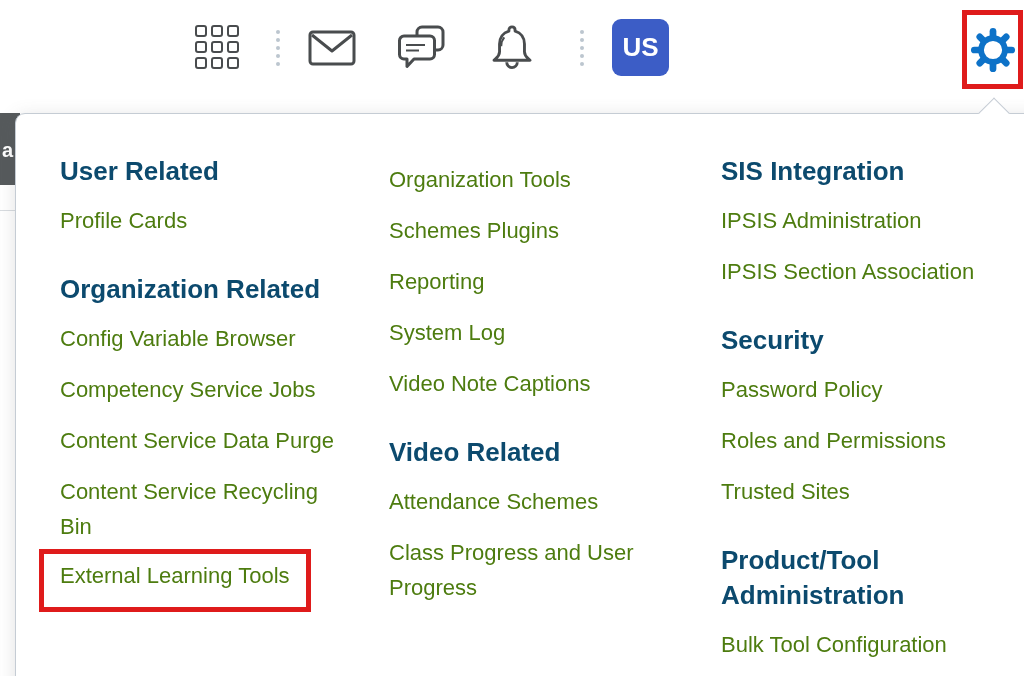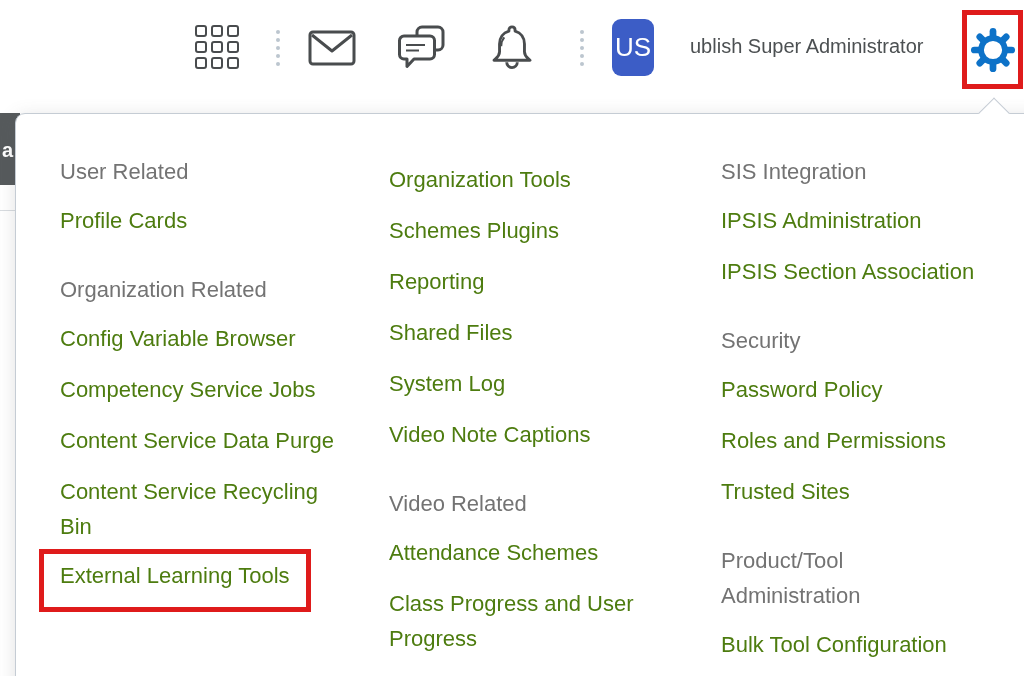--- a/index.html
+++ b/index.html
@@ -16,23 +16,23 @@
 
   
   .grid-icon { display: grid; grid-template-columns: repeat(3, 12px); grid-template-rows: repeat(3, 12px); gap: 4px; }
   .grid-icon span { width: 12px; height: 12px; border: 2.5px solid #494c4e; border-radius: 3px; }
 
   
   .dot-divider { display: flex; flex-direction: column; gap: 4px; }
   .dot-divider i { width: 4px; height: 4px; border-radius: 50%; background: #bcc6cf; }
 
   .avatar {
-    width: 42px; height: 57px; border-radius: 9px;
+    width: 57px; height: 57px; border-radius: 9px;
     display: flex; align-items: center; justify-content: center;
-    color: #fff; font-weight: normal; font-size: 26px; border: none; cursor: pointer;
+    color: #fff; font-weight: bold; font-size: 26px; border: none; cursor: pointer;
   }
   .user-name { font-size: 20px; color: #4c5052; white-space: nowrap; }
 
   .gear-annotation {
     width: 61px; height: 79px; border: 5px solid #df1b1b;
     display: flex; align-items: center; justify-content: center;
   }
 
   
   .behind-sliver {
@@ -58,21 +58,21 @@
     transform: rotate(45deg);
   }
 
   .menu-columns { display: flex; padding-left: 44px; }
   .menu-col { flex: none; }
   .menu-col-1 { width: 329px; padding-top: 40px; }
   .menu-col-2 { width: 332px; padding-top: 48px; }
   .menu-col-3 { width: 320px; padding-top: 40px; }
 
   .menu-heading {
-    font-size: 22px; font-weight: normal; color: #737373;
+    font-size: 26px; font-weight: bold; color: #0c4a6e;
     line-height: 35px; margin-bottom: 14px; white-space: nowrap;
   }
   .menu-col .menu-heading:not(:first-child) { margin-top: 34px; }
   .menu-link {
     display: block; font-size: 22px; color: #4d7c0f; text-decoration: none;
     line-height: 35px; margin-bottom: 16px; white-space: nowrap; cursor: pointer;
   }
   .wrap2 { white-space: pre-line; }
 
   .red-box {
@@ -135,21 +135,20 @@
   <div class="dot-divider tb-abs" style="left:580px; top:30px;">
     <i></i>
       <i></i>
       <i></i>
       <i></i>
       <i></i>
   </div>
 
   <button class="avatar tb-abs" style="left:612px; top:19px; background:#3c5dc6;">US</button>
 
-  <span class="user-name tb-abs" style="left:690px; top:35px;">ublish Super Administrator</span>
 
   <div class="gear-annotation tb-abs" style="left:962px; top:10px;">
     <button class="icon-btn">
       <svg width="46" height="46" viewBox="0 0 48 48" fill="none" stroke="#0d72c8">
         <g stroke-width="7" stroke-linecap="round">
           <line x1="38" y1="24" x2="43.5" y2="24"></line>
           <line x1="33.9" y1="33.9" x2="37.8" y2="37.8"></line>
           <line x1="24" y1="38" x2="24" y2="43.5"></line>
           <line x1="14.1" y1="33.9" x2="10.2" y2="37.8"></line>
           <line x1="10" y1="24" x2="4.5" y2="24"></line>
@@ -184,21 +183,20 @@
 Bin</a>
       <div class="red-box">
         <a class="menu-link">External Learning Tools</a>
       </div>
     </div>
 
     <div class="menu-col menu-col-2">
       <a class="menu-link">Organization Tools</a>
       <a class="menu-link">Schemes Plugins</a>
       <a class="menu-link">Reporting</a>
-      <a class="menu-link">Shared Files</a>
       <a class="menu-link">System Log</a>
       <a class="menu-link">Video Note Captions</a>
       <div class="menu-heading">Video Related</div>
       <a class="menu-link">Attendance Schemes</a>
       <a class="menu-link wrap2">Class Progress and User
 Progress</a>
     </div>
 
     <div class="menu-col menu-col-3">
       <div class="menu-heading">SIS Integration</div>

